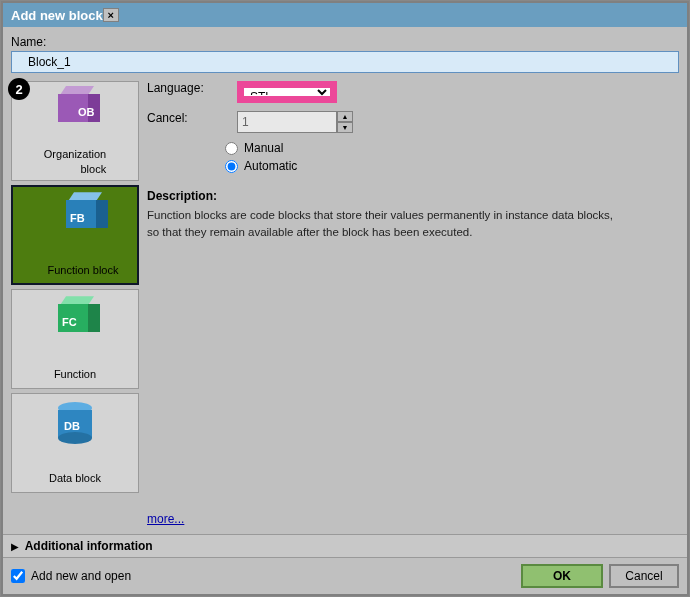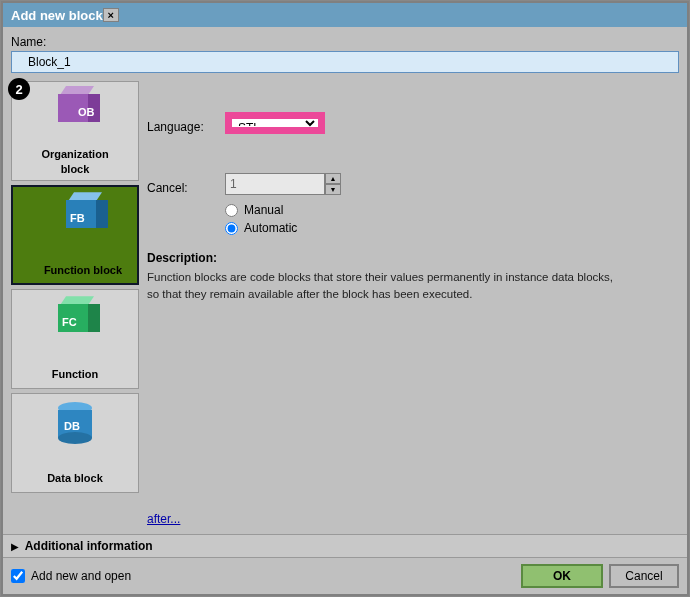--- a/index.html
+++ b/index.html
@@ -90,24 +90,23 @@
       position: relative;
       padding: 4px;
     }
     .block-item.selected {
       border: 2px solid #0f172a;
       background: #4d7c0f;
       padding-left: 20px;
     }
     .block-item-label {
       font-size: 11px;
-      text-align: center;
+      text-align: right;
       margin-top: 21px;
       line-height: 1.3;
-      font-weight: bold;
     }
     .block-icon {
       width: 50px;
       height: 50px;
       position: relative;
       display: flex;
       align-items: center;
       justify-content: center;
     }
     
@@ -274,24 +273,23 @@
       font-size: 13px;
       z-index: 10;
     }
     .right-panel {
       flex: 1;
       display: flex;
       flex-direction: column;
     }
     .properties-row {
       display: flex;
-      align-items: flex-end;
+      align-items: flex-start;
       margin-bottom: 8px;
-      gap: 8px;
-      margin-top: 31px;
+      gap: 20px;
     }
     .properties-row label {
       width: 70px;
       font-size: 12px;
       text-align: left;
     }
     .lang-select-container {
       display: flex;
       align-items: center;
       gap: 0;
@@ -539,21 +537,21 @@
             </div>
           </div>
 
           <div class="description-section">
             <div class="description-title">Description:</div>
             <div class="description-text">Function blocks are code blocks that store their values permanently in instance data blocks,<br>so that they remain available after the block has been executed.</div>
           </div>
 
           <div class="spacer"></div>
 
-          <a class="more-link">after...</a>
+          <a class="more-link">more...</a>
         </div>
       </div>
     </div>
   </div>
 
   <div class="additional-section">
     <span class="expand-arrow">▶</span>
     <span class="additional-label">Additional  information</span>
   </div>
 

